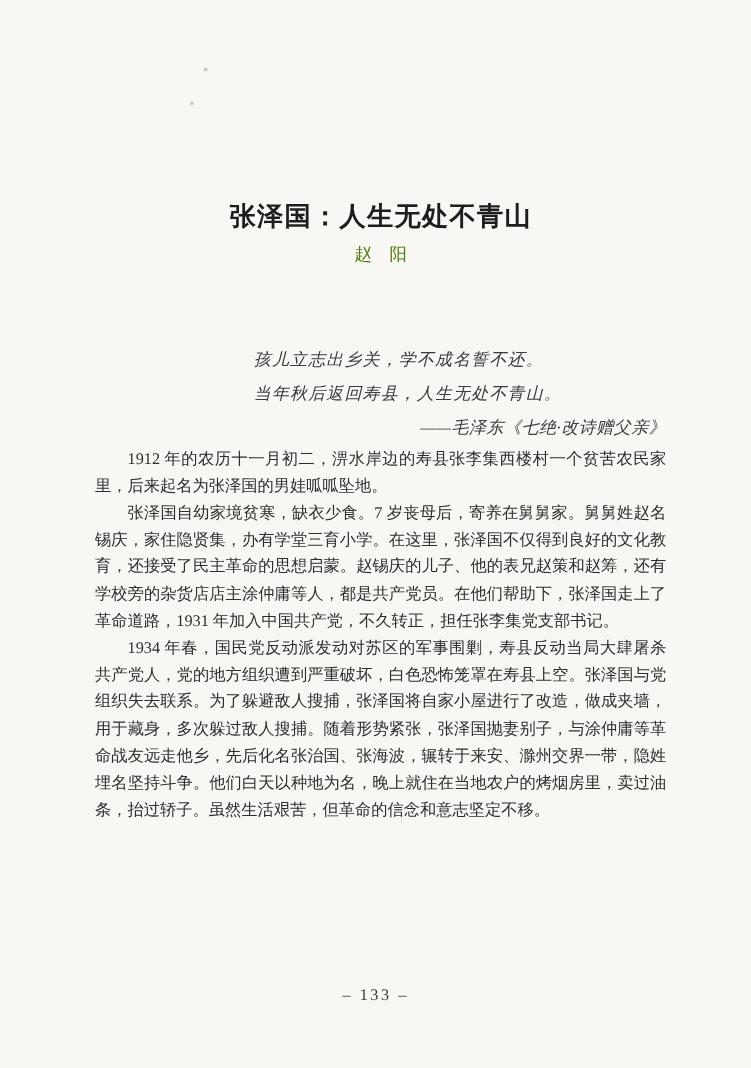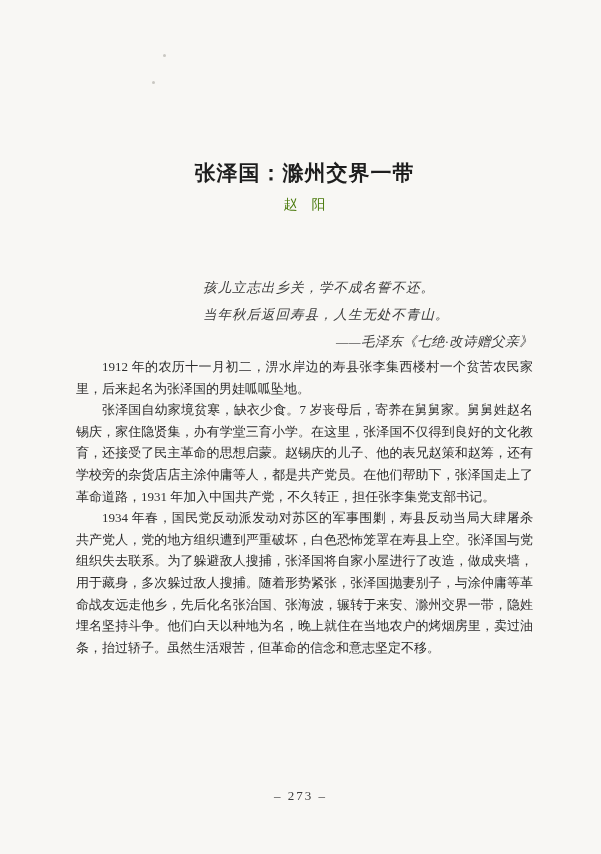--- a/index.html
+++ b/index.html
@@ -90,33 +90,33 @@
 </head>
 <body>
 
 <div class="page">
 
   <span class="scan-speck speck-1"></span>
   <span class="scan-speck speck-2"></span>
 
   <div class="content">
 
-    <h1 class="article-title">张泽国：滁州交界一带</h1>
+    <h1 class="article-title">张泽国：人生无处不青山</h1>
 
     <div class="article-author">赵　阳</div>
 
     <div class="epigraph">
       <div class="poem-line">孩儿立志出乡关，学不成名誓不还。</div>
       <div class="poem-line">当年秋后返回寿县，人生无处不青山。</div>
       <div class="poem-attribution">——毛泽东《七绝·改诗赠父亲》</div>
     </div>
 
     <div class="article-body">
       <p>1912 年的农历十一月初二，淠水岸边的寿县张李集西楼村一个贫苦农民家里，后来起名为张泽国的男娃呱呱坠地。</p>
       <p>张泽国自幼家境贫寒，缺衣少食。7 岁丧母后，寄养在舅舅家。舅舅姓赵名锡庆，家住隐贤集，办有学堂三育小学。在这里，张泽国不仅得到良好的文化教育，还接受了民主革命的思想启蒙。赵锡庆的儿子、他的表兄赵策和赵筹，还有学校旁的杂货店店主涂仲庸等人，都是共产党员。在他们帮助下，张泽国走上了革命道路，1931 年加入中国共产党，不久转正，担任张李集党支部书记。</p>
       <p>1934 年春，国民党反动派发动对苏区的军事围剿，寿县反动当局大肆屠杀共产党人，党的地方组织遭到严重破坏，白色恐怖笼罩在寿县上空。张泽国与党组织失去联系。为了躲避敌人搜捕，张泽国将自家小屋进行了改造，做成夹墙，用于藏身，多次躲过敌人搜捕。随着形势紧张，张泽国抛妻别子，与涂仲庸等革命战友远走他乡，先后化名张治国、张海波，辗转于来安、滁州交界一带，隐姓埋名坚持斗争。他们白天以种地为名，晚上就住在当地农户的烤烟房里，卖过油条，抬过轿子。虽然生活艰苦，但革命的信念和意志坚定不移。</p>
     </div>
 
   </div>
 
-  <div class="page-number">– 273 –</div>
+  <div class="page-number">– 133 –</div>
 
 </div>
 
 </body></html>

